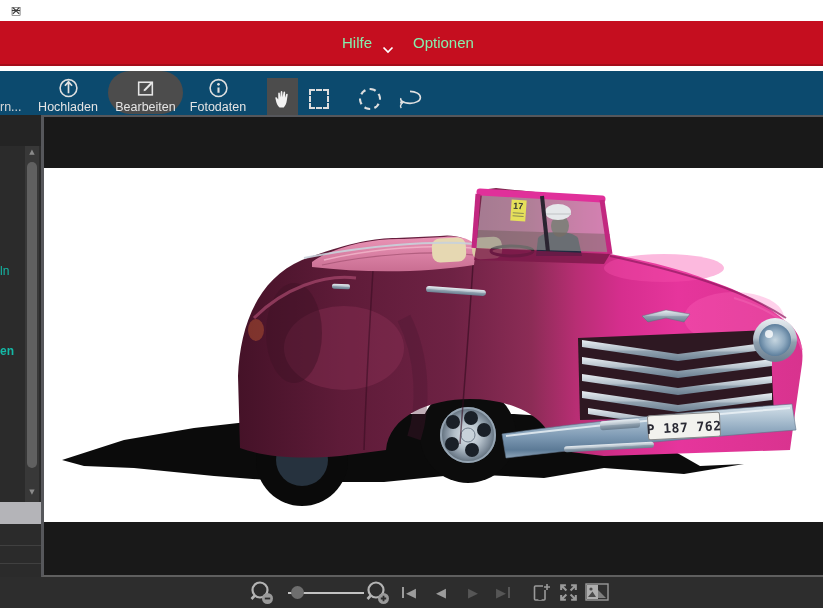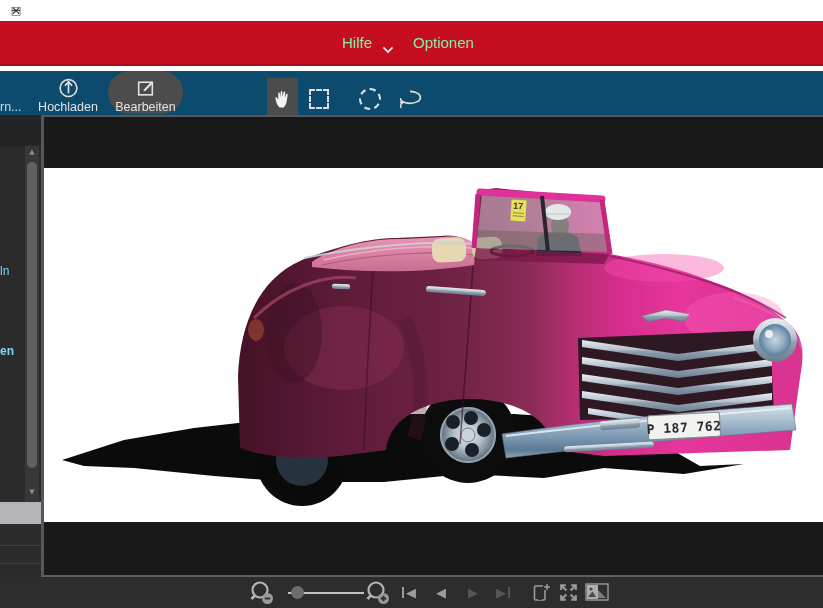--- a/index.html
+++ b/index.html
@@ -31,21 +31,21 @@
   .tb-btn.selected{background:#4c4c4c;}
   .tb-btn svg{display:block;}
   .tool-btn{position:absolute;top:7px;height:42px;display:flex;align-items:center;justify-content:center;}
   .tool-btn.selected{background:#4c4c4c;}
   .marq-rect{width:16px;height:16px;border:2px dashed #dedede;}
   .marq-ellipse{width:18px;height:18px;border:2px dashed #dedede;border-radius:50%;}
 
   
   .sidebar{top:115px;left:0;width:41px;height:462px;background:#2b2b2b;}
   .sb-head{position:absolute;top:0;left:0;width:41px;height:31px;background:#242424;}
-  .sb-frag{position:absolute;left:0;color:#7dd3fc;font-size:12px;white-space:nowrap;}
+  .sb-frag{position:absolute;left:0;color:#14b8a6;font-size:12px;white-space:nowrap;}
   .sb-track{position:absolute;left:25px;top:31px;width:14px;height:356px;background:#383838;}
   .sb-arrow{position:absolute;left:25px;width:14px;text-align:center;color:#8a8a8a;font-size:7px;
             font-family:"DejaVu Sans",sans-serif;}
   .sb-thumb{position:absolute;left:27px;top:47px;width:10px;height:306px;background:#606060;border-radius:5px;}
   .sb-selected{position:absolute;left:0;top:387px;width:41px;height:22px;background:#b4b4b8;}
   .sb-sep{position:absolute;left:0;width:41px;height:1px;background:#404040;}
 
   
   .canvas{top:115px;left:41px;width:782px;height:462px;background:#191919;box-sizing:border-box;
           border-left:3px solid #56575b;border-top:2px solid #56575b;border-bottom:2px solid #5f5f5f;}
@@ -98,20 +98,28 @@
     </div>
 
     <div class="tb-btn selected" style="left:108px;width:75px;border-radius:24px;">
       <svg width="21" height="21" viewBox="0 0 20 20">
         <rect x="3.5" y="5" width="13" height="12" fill="none" stroke="#e6e6e6" stroke-width="1.5"></rect>
         <path d="M8.5 12 L15.5 4.5 L17 6 L10 13.2 L8.2 13.6 Z" fill="#e6e6e6"></path>
       </svg>
       <span>Bearbeiten</span>
     </div>
 
+    <div class="tb-btn" style="left:183px;width:70px;">
+      <svg width="21" height="21" viewBox="0 0 20 20">
+        <circle cx="10" cy="10.5" r="8" fill="none" stroke="#e0e0e0" stroke-width="1.5"></circle>
+        <circle cx="10" cy="7" r="1.3" fill="#e0e0e0"></circle>
+        <path d="M10 10 V15" stroke="#e0e0e0" stroke-width="2"></path>
+      </svg>
+      <span>Fotodaten</span>
+    </div>
 
     <div class="tool-btn selected" style="left:267px;width:31px;">
       <svg width="18" height="20" viewBox="0 0 20 22">
         <path d="M6.2,20.5 C4.2,18.6 2.9,16.2 2.3,13.4 L1.5,10 C1.3,9.1 2.4,8.6 3,9.3 L4.7,11.6 L4.7,4.6
                  C4.7,3.4 6.4,3.4 6.5,4.6 L6.9,9.2 L7.5,3 C7.6,1.8 9.3,1.9 9.3,3.1 L9.5,9.1 L10.6,3.5
                  C10.8,2.3 12.4,2.5 12.4,3.7 L12.2,9.6 L13.5,5.8 C13.9,4.7 15.4,5.1 15.2,6.2 L14.2,13
                  C13.8,16 12.6,18.6 10.8,20.5 Z" fill="#f2f2f2"></path>
       </svg>
     </div>
     <div class="tool-btn" style="left:302px;width:34px;">

